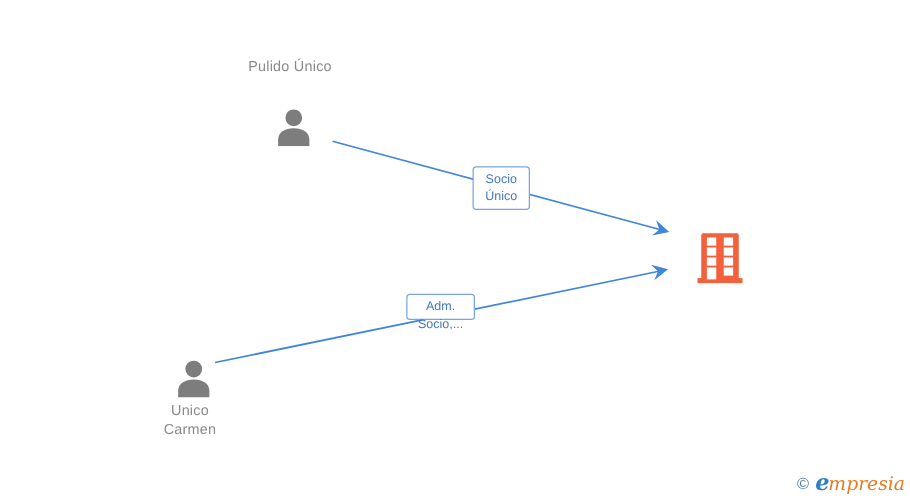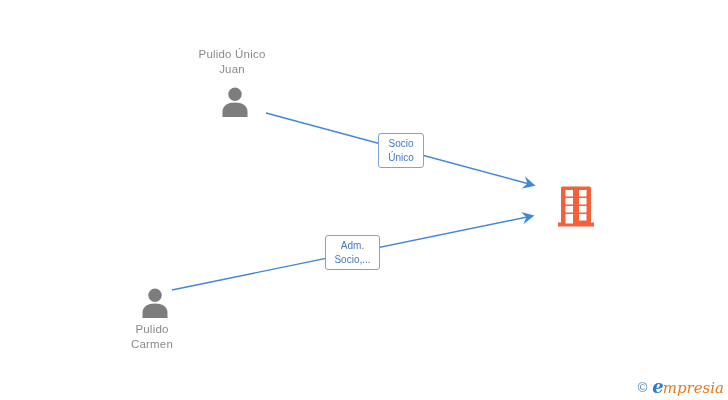--- a/index.html
+++ b/index.html
@@ -38,37 +38,36 @@
       <marker id="arrowhead" viewBox="0 0 10 10" refX="8" refY="5" markerWidth="9" markerHeight="9" orient="auto">
         <path d="M0,0 L10,5 L0,10 L3.5,5 Z" fill="#4186d9"></path>
       </marker>
     </defs>
     <line class="edge-line" x1="266" y1="113" x2="533" y2="185" marker-end="url(#arrowhead)"></line>
     <line class="edge-line" x1="172" y1="290" x2="532" y2="216" marker-end="url(#arrowhead)"></line>
   </svg>
 
   <div class="node-label" style="left:157px;top:47px;width:150px;">
     <div>Pulido Único</div>
-    <div>Juan</div>
   </div>
   <div class="icon-box" style="left:221px;top:87px;width:28px;height:30px;">
     <svg width="28" height="30" viewBox="0 0 28 30">
       <circle cx="14" cy="7.2" r="6.7" fill="#7d7d7d"></circle>
       <path d="M1.5 30 v-5.2 c0 -6.2 5.4 -9.3 12.5 -9.3 s12.5 3.1 12.5 9.3 V30 Z" fill="#7d7d7d"></path>
     </svg>
   </div>
 
   <div class="icon-box" style="left:141px;top:288px;width:28px;height:30px;">
     <svg width="28" height="30" viewBox="0 0 28 30">
       <circle cx="14" cy="7.2" r="6.7" fill="#7d7d7d"></circle>
       <path d="M1.5 30 v-5.2 c0 -6.2 5.4 -9.3 12.5 -9.3 s12.5 3.1 12.5 9.3 V30 Z" fill="#7d7d7d"></path>
     </svg>
   </div>
   <div class="node-label" style="left:77px;top:322px;width:150px;">
-    <div>Pulido</div>
+    <div>Unico</div>
     <div>Carmen</div>
   </div>
 
   <div class="icon-box" style="left:556px;top:186px;width:40px;height:41px;">
     <svg width="40" height="41" viewBox="0 0 40 41">
       <rect x="2" y="36.5" width="36" height="4" fill="#f2613c"></rect>
       <rect x="5" y="0.5" width="30" height="37" rx="1.5" fill="#f2613c"></rect>
       <rect x="9.5" y="4" width="7.5" height="6.5" fill="#ffffff"></rect>
       <rect x="23" y="4" width="7.5" height="6.5" fill="#ffffff"></rect>
       <rect x="9.5" y="12" width="7.5" height="6.5" fill="#ffffff"></rect>
@@ -77,21 +76,21 @@
       <rect x="23" y="20" width="7.5" height="6.5" fill="#ffffff"></rect>
       <rect x="9.5" y="28" width="7.5" height="9.5" fill="#ffffff"></rect>
       <rect x="23" y="28" width="7.5" height="6.5" fill="#ffffff"></rect>
     </svg>
   </div>
 
   <div class="edge-label" style="left:378px;top:133px;width:46px;height:35px;">
     <div>Socio</div>
     <div>Único</div>
   </div>
-  <div class="edge-label" style="left:325px;top:235px;width:55px;height:35px;">
+  <div class="edge-label" style="left:325px;top:235px;width:55px;height:21px;">
     <div>Adm.</div>
     <div>Socio,...</div>
   </div>
 
   <div class="watermark">
     <span class="wm-copy">©</span><span class="wm-e">e</span><span class="wm-rest">mpresia</span>
   </div>
 
 </div>
 

